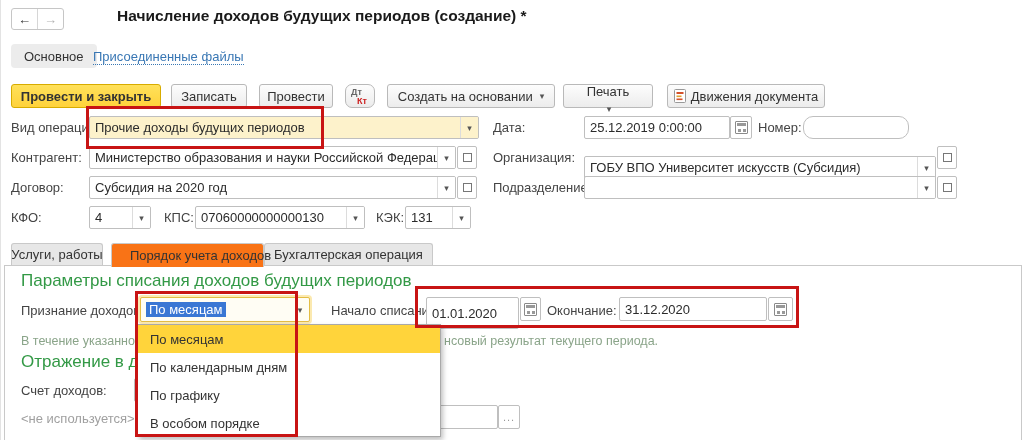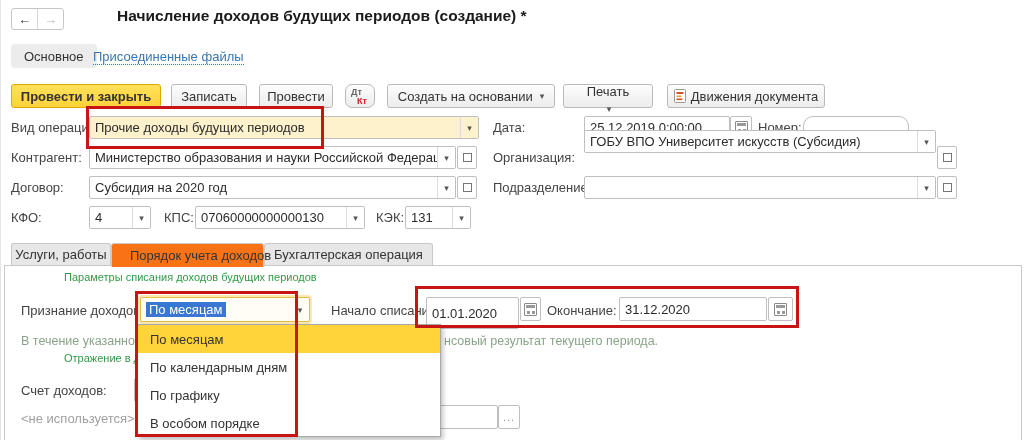--- a/index.html
+++ b/index.html
@@ -70,21 +70,21 @@
   .tab {
     position:absolute; top:243px; height:22px; border:1px solid #c9c9c9; border-bottom:none;
     border-radius:3px 3px 0 0; background:#e7e7e7; display:flex; align-items:center; justify-content:center;
     white-space:nowrap; color:#333;
   }
   .tab.active { background:#f97316; height:24px; z-index:3;padding-left:26px; }
   .panel { position:absolute; left:3px; top:265px; width:1018px; height:175px;
     border-top:1px solid #c9c9c9; border-left:1px solid #c9c9c9; border-right:1px solid #c9c9c9;
     background:#fff; z-index:1; }
 
-  .grn { color:#339946; font-size:11px; white-space:nowrap; overflow:hidden;margin-left:43px; }
+  .grn { color:#339946; font-size:17px; white-space:nowrap; overflow:hidden; }
   .hint { color:#8aa489; font-size:12.5px; white-space:nowrap; overflow:hidden; }
 
   
   .combo-focus { border:1px solid #e3bd45; box-shadow:0 0 0 2px #fbe9b0; background:#fffdf4; }
   .sel { background:#3a77d4; color:#fff; padding:1px 3px; white-space:nowrap; }
 
   
   .ddl { position:absolute; left:136px; top:324px; width:304px; height:113px; background:#fff;
     border:1px solid #a9a9a9; box-shadow:2px 3px 5px rgba(0,0,0,.25); z-index:5; }
   .ddl .item { height:28px; display:flex; align-items:center; padding-left:12px; color:#333; white-space:nowrap; }
@@ -170,21 +170,21 @@
 
   <div class="lbl abs" style="left:10px; top:150px;">Контрагент:</div>
   <div class="combo" style="left:88px; top:146px; width:367px;">
     <span class="val">Министерство образования и науки Российской Федерации</span>
     <span class="arr">▾</span>
   </div>
   <div class="sqbtn" style="left:456px; top:146px; width:20px;">
     <span class="openicon"></span>
   </div>
   <div class="lbl abs" style="left:492px; top:150px;">Организация:</div>
-  <div class="combo" style="left:583px; top:130px; width:352px;">
+  <div class="combo" style="left:583px; top:156px; width:352px;">
     <span class="val">ГОБУ ВПО Университет искусств (Субсидия)</span>
     <span class="arr">▾</span>
   </div>
   <div class="sqbtn" style="left:936px; top:146px; width:20px;">
     <span class="openicon"></span>
   </div>
 
   <div class="lbl abs" style="left:10px; top:180px;">Договор:</div>
   <div class="combo" style="left:88px; top:176px; width:367px;">
     <span class="val">Субсидия на 2020 год</span>
@@ -212,21 +212,21 @@
     <span class="val">07060000000000130</span>
     <span class="arr">▾</span>
   </div>
   <div class="lbl abs" style="left:375px; top:210px;">КЭК:</div>
   <div class="combo" style="left:404px; top:206px; width:66px;">
     <span class="val">131</span>
     <span class="arr">▾</span>
   </div>
 
   <div class="panel"></div>
-  <div class="tab" style="left:10px; width:100px;">Услуги, работы</div>
+  <div class="tab" style="left:10px; width:92px;">Услуги, работы</div>
   <div class="tab active" style="left:110px; width:153px;">Порядок учета доходов</div>
   <div class="tab" style="left:263px; width:169px;">Бухгалтерская операция</div>
 
   <div class="grn abs" style="left:20px; top:271px; z-index:2;">Параметры списания доходов будущих периодов</div>
 
   <div class="lbl abs" style="left:20px; top:303px; z-index:2;">Признание доходов</div>
   <div class="combo combo-focus" style="left:139px; top:297px; width:170px; height:25px; z-index:2;">
     <span class="val"><span class="sel">По месяцам</span></span>
     <span class="arr" style="background:transparent; border-left:none;">▾</span>
   </div>

